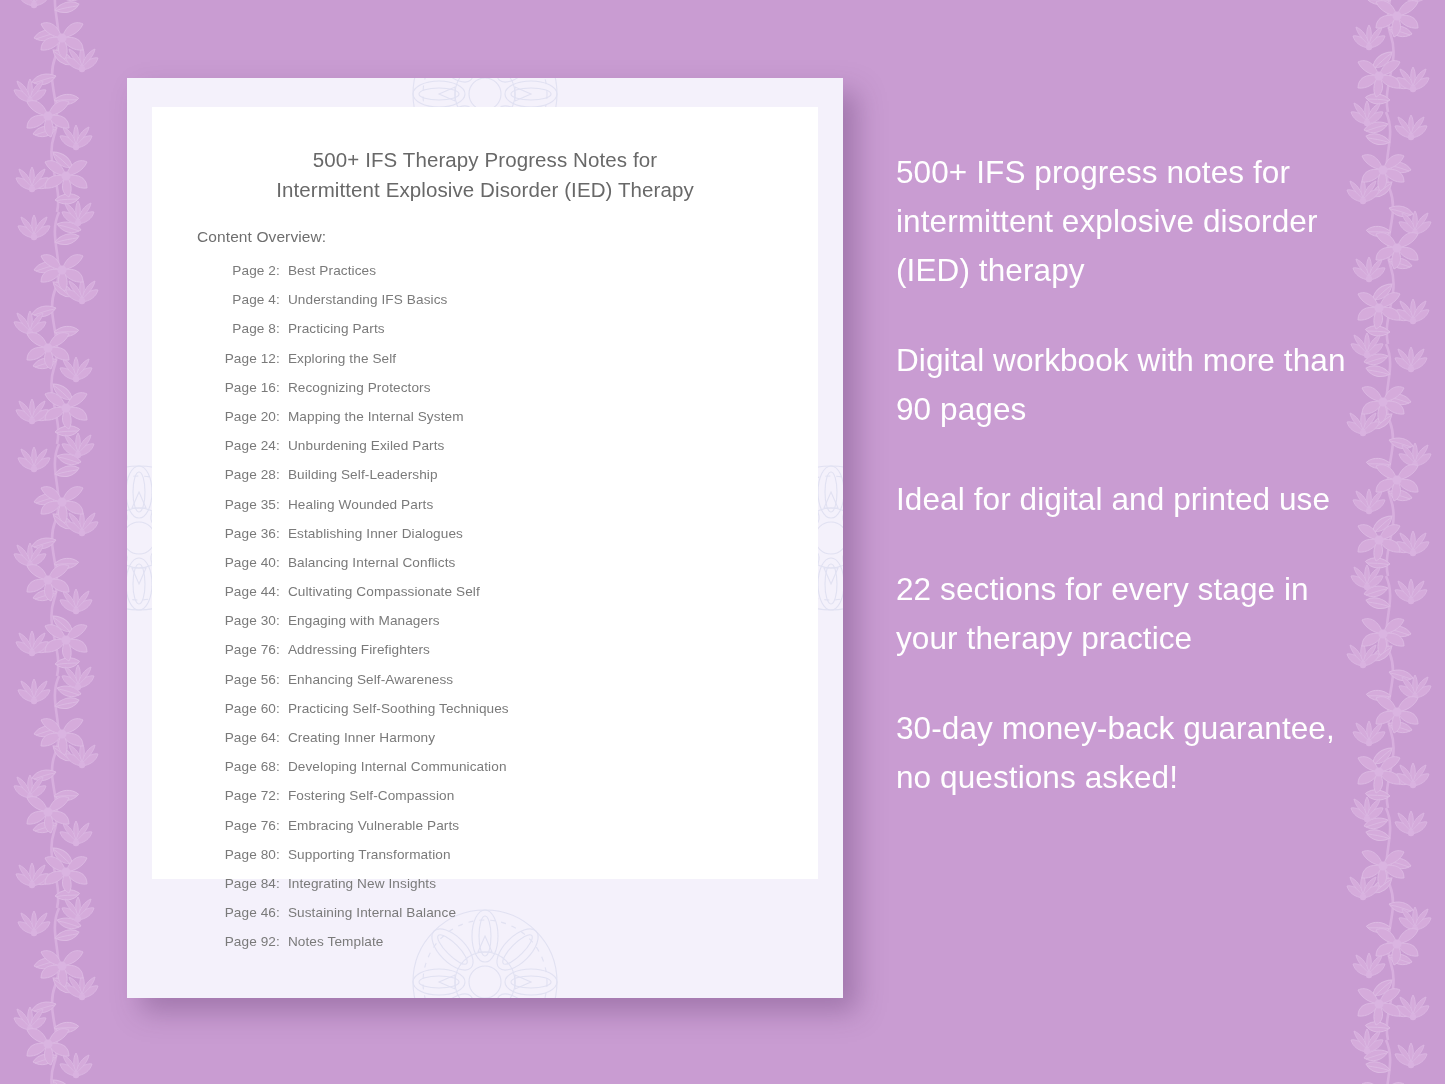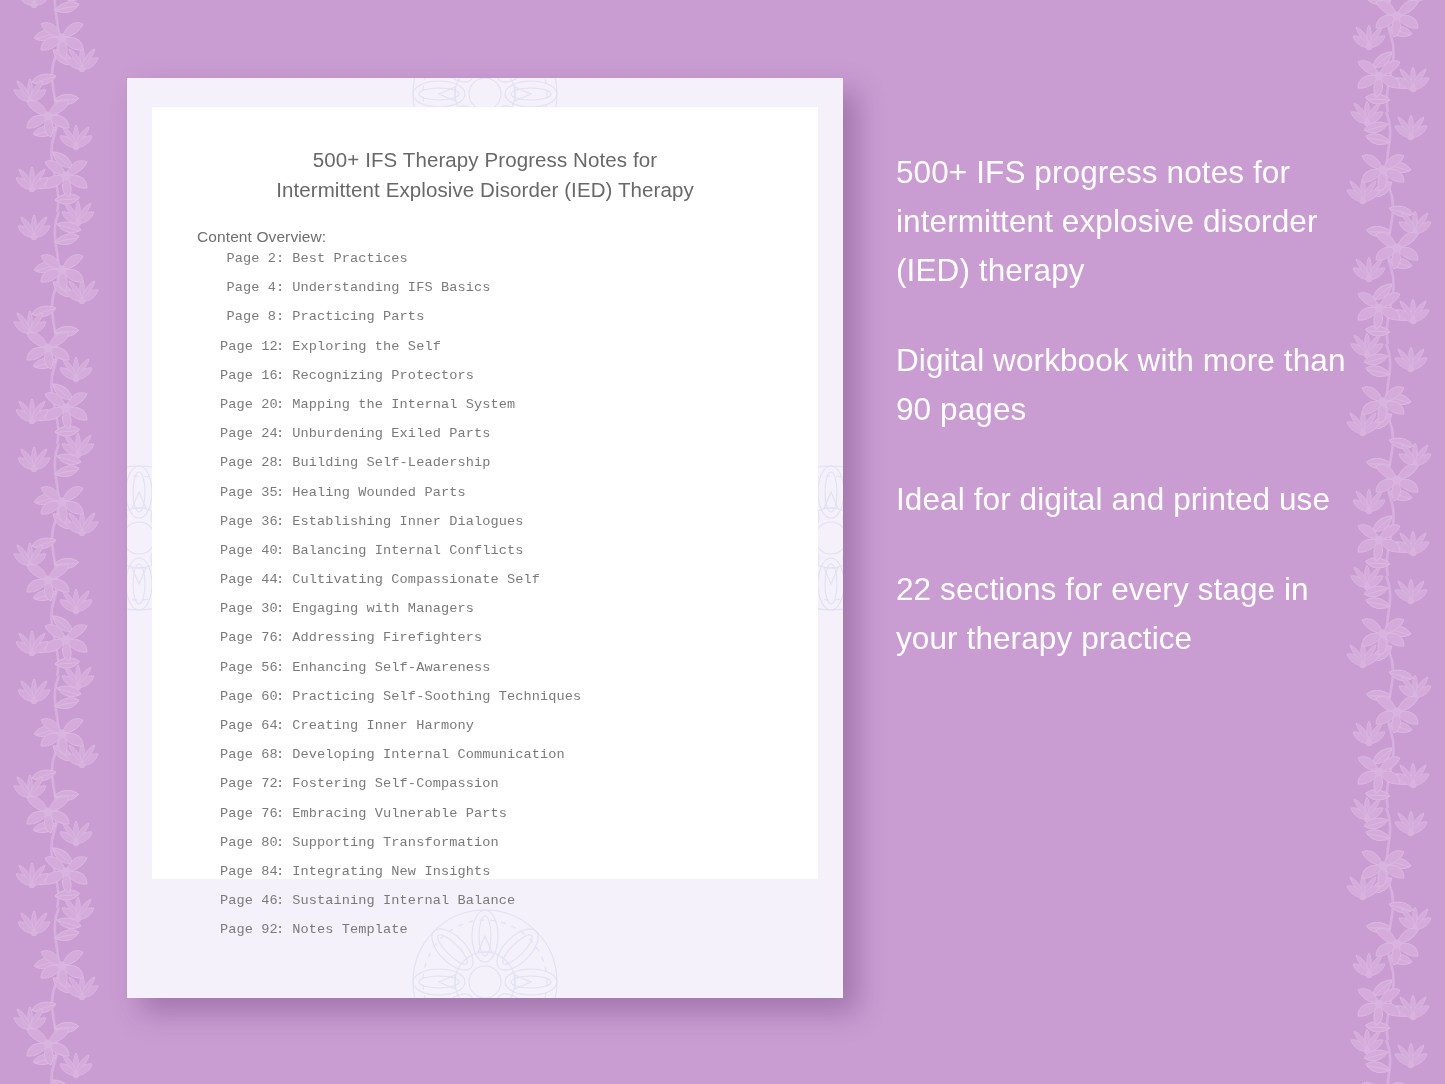--- a/index.html
+++ b/index.html
@@ -77,23 +77,22 @@
   .content-overview-label {
     margin-top:23px;
     margin-left:1px;
     color:#6e6e6e;
     font-size:15.5px;
     font-weight:400;
     letter-spacing:0.1px;
   }
 
   .toc {
-    margin-top:5px;
+    margin-top:17px;
     list-style:none;
-    font-family:Liberation Mono, monospace;
   }
 
   .toc-row {
     display:flex;
     align-items:baseline;
     height:29.2px;
     padding-left:24px;
     color:#7a7a7a;
     font-size:13.6px;
     letter-spacing:0.1px;
@@ -391,13 +390,14 @@
 
     </div>
   </div>
 </div>
 
 <div class="marketing">
   <div class="bullet">500+ IFS progress notes for intermittent explosive disorder (IED) therapy</div>
   <div class="bullet">Digital workbook with more than 90 pages</div>
   <div class="bullet">Ideal for digital and printed use</div>
   <div class="bullet">22 sections for every stage in your therapy practice</div>
+  <div class="bullet">30-day money-back guarantee, no questions asked!</div>
 </div>
 
 </body></html>

